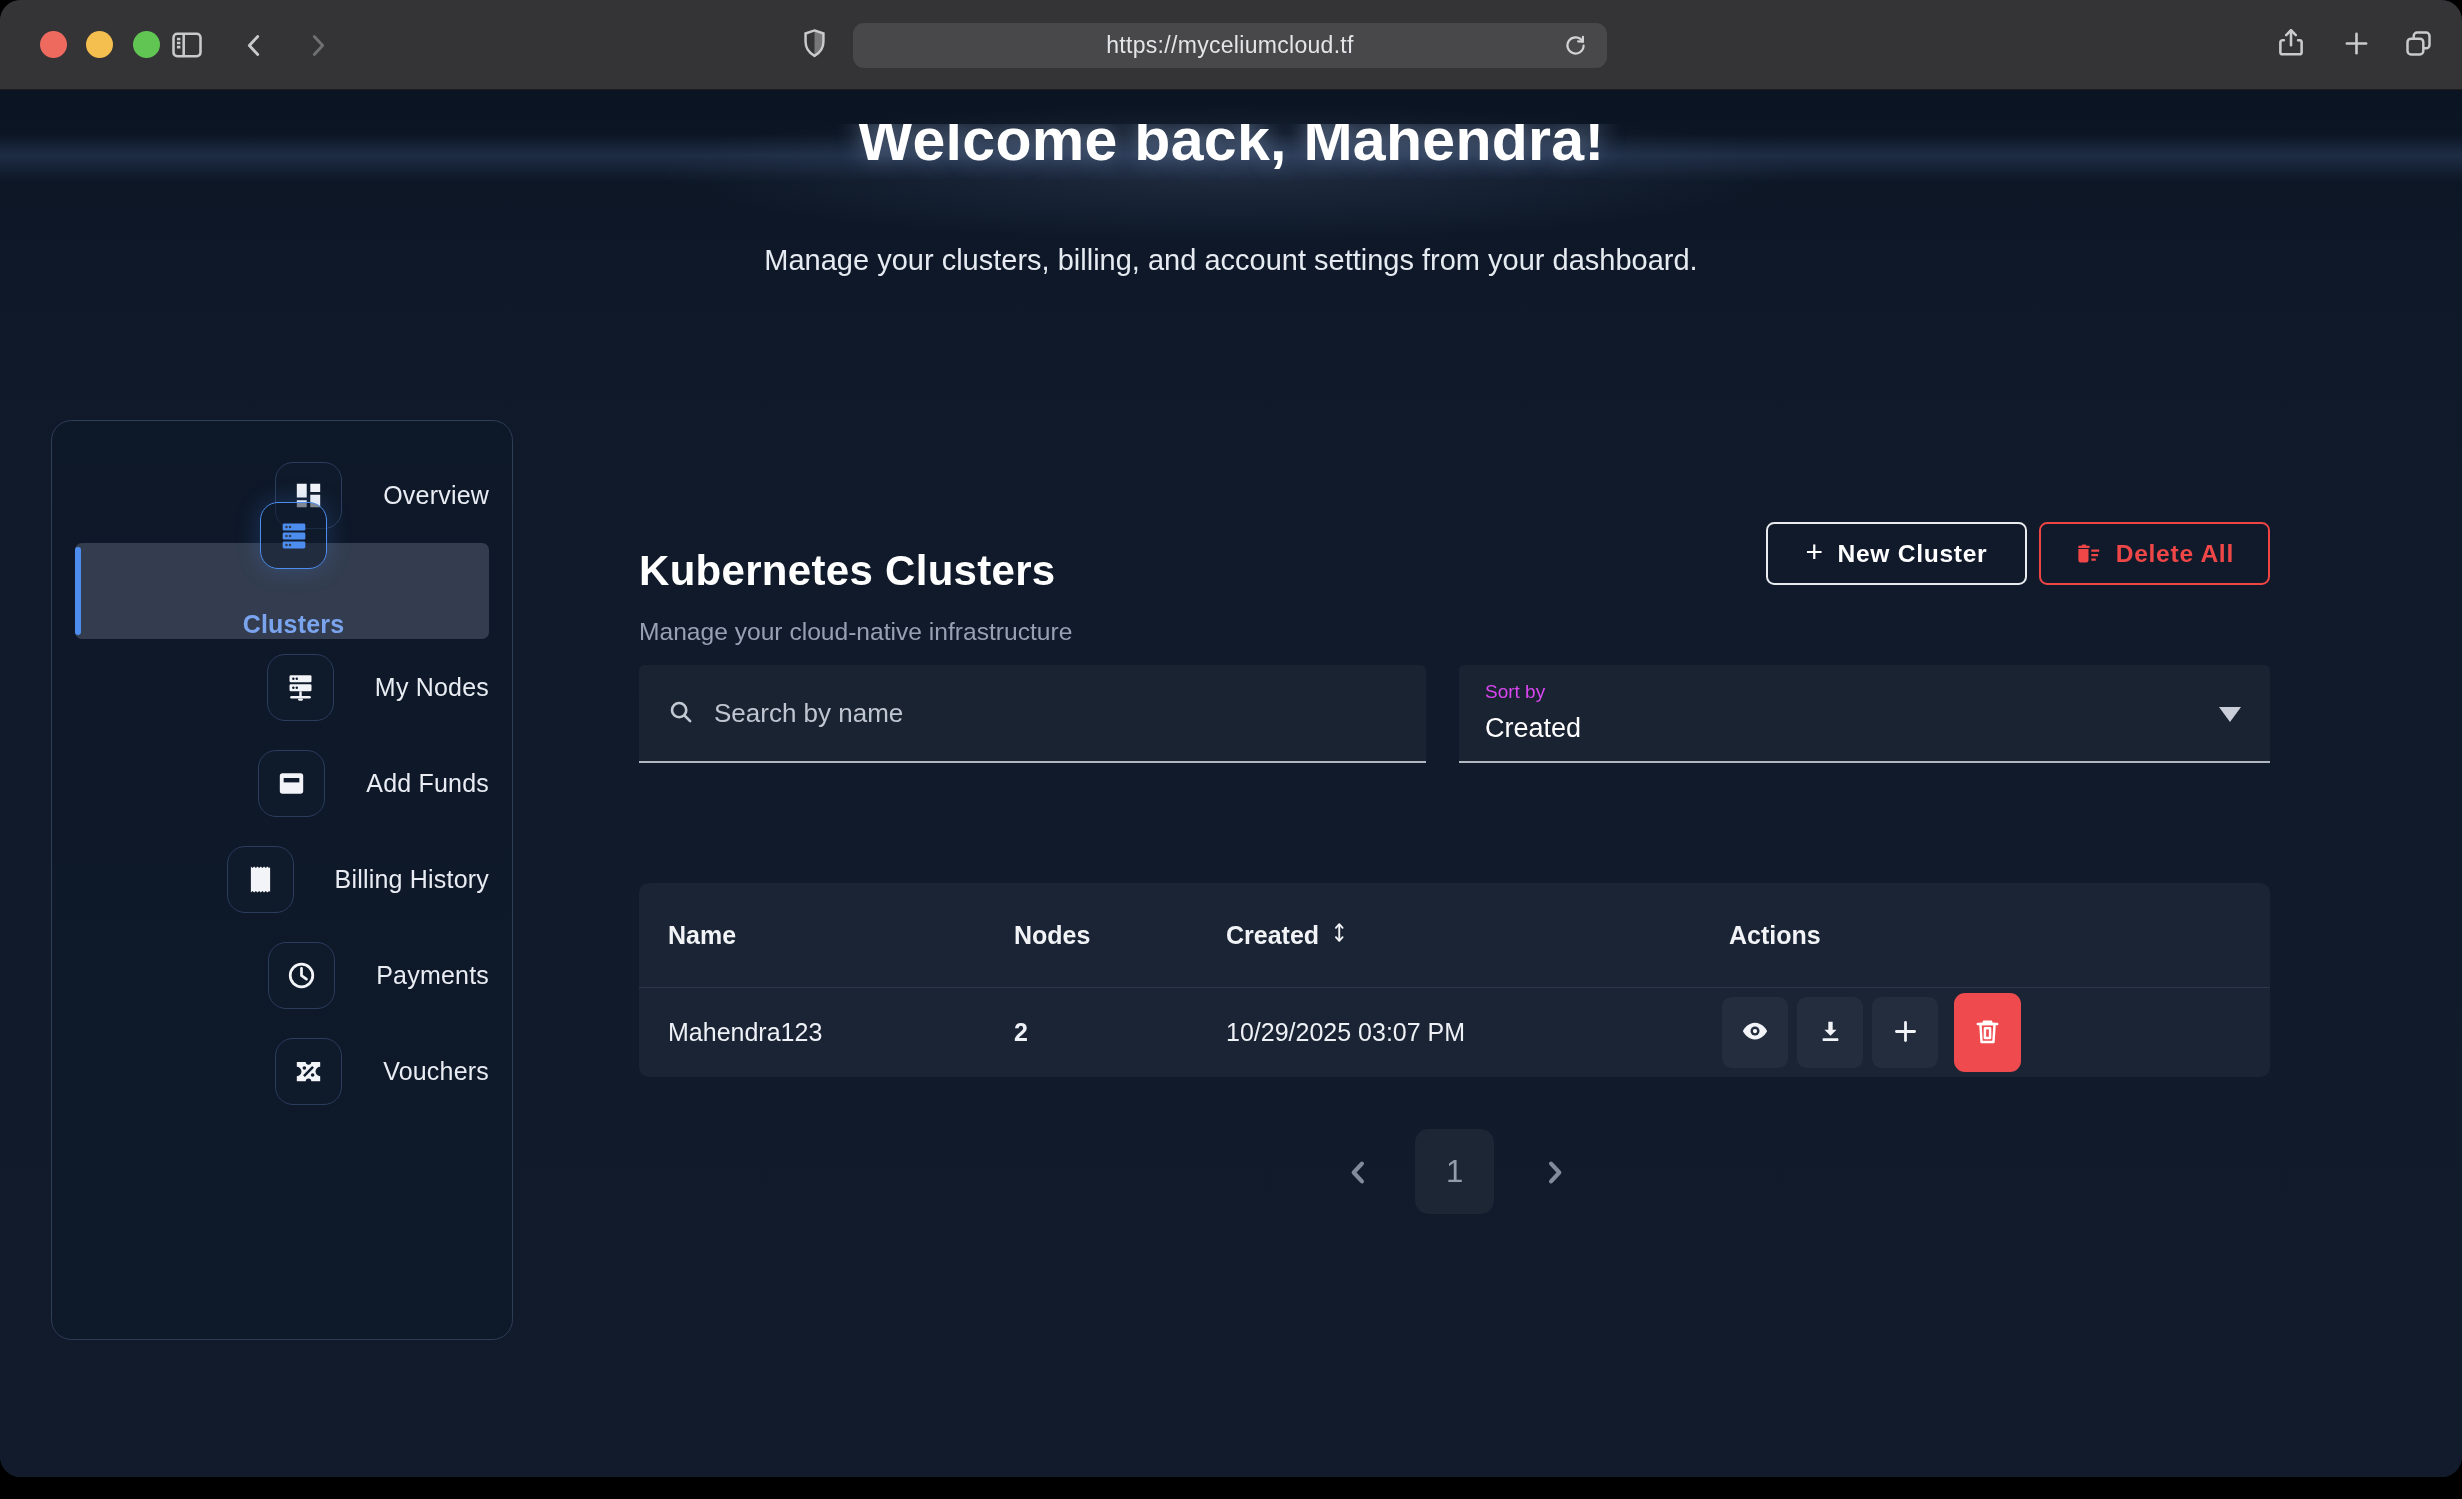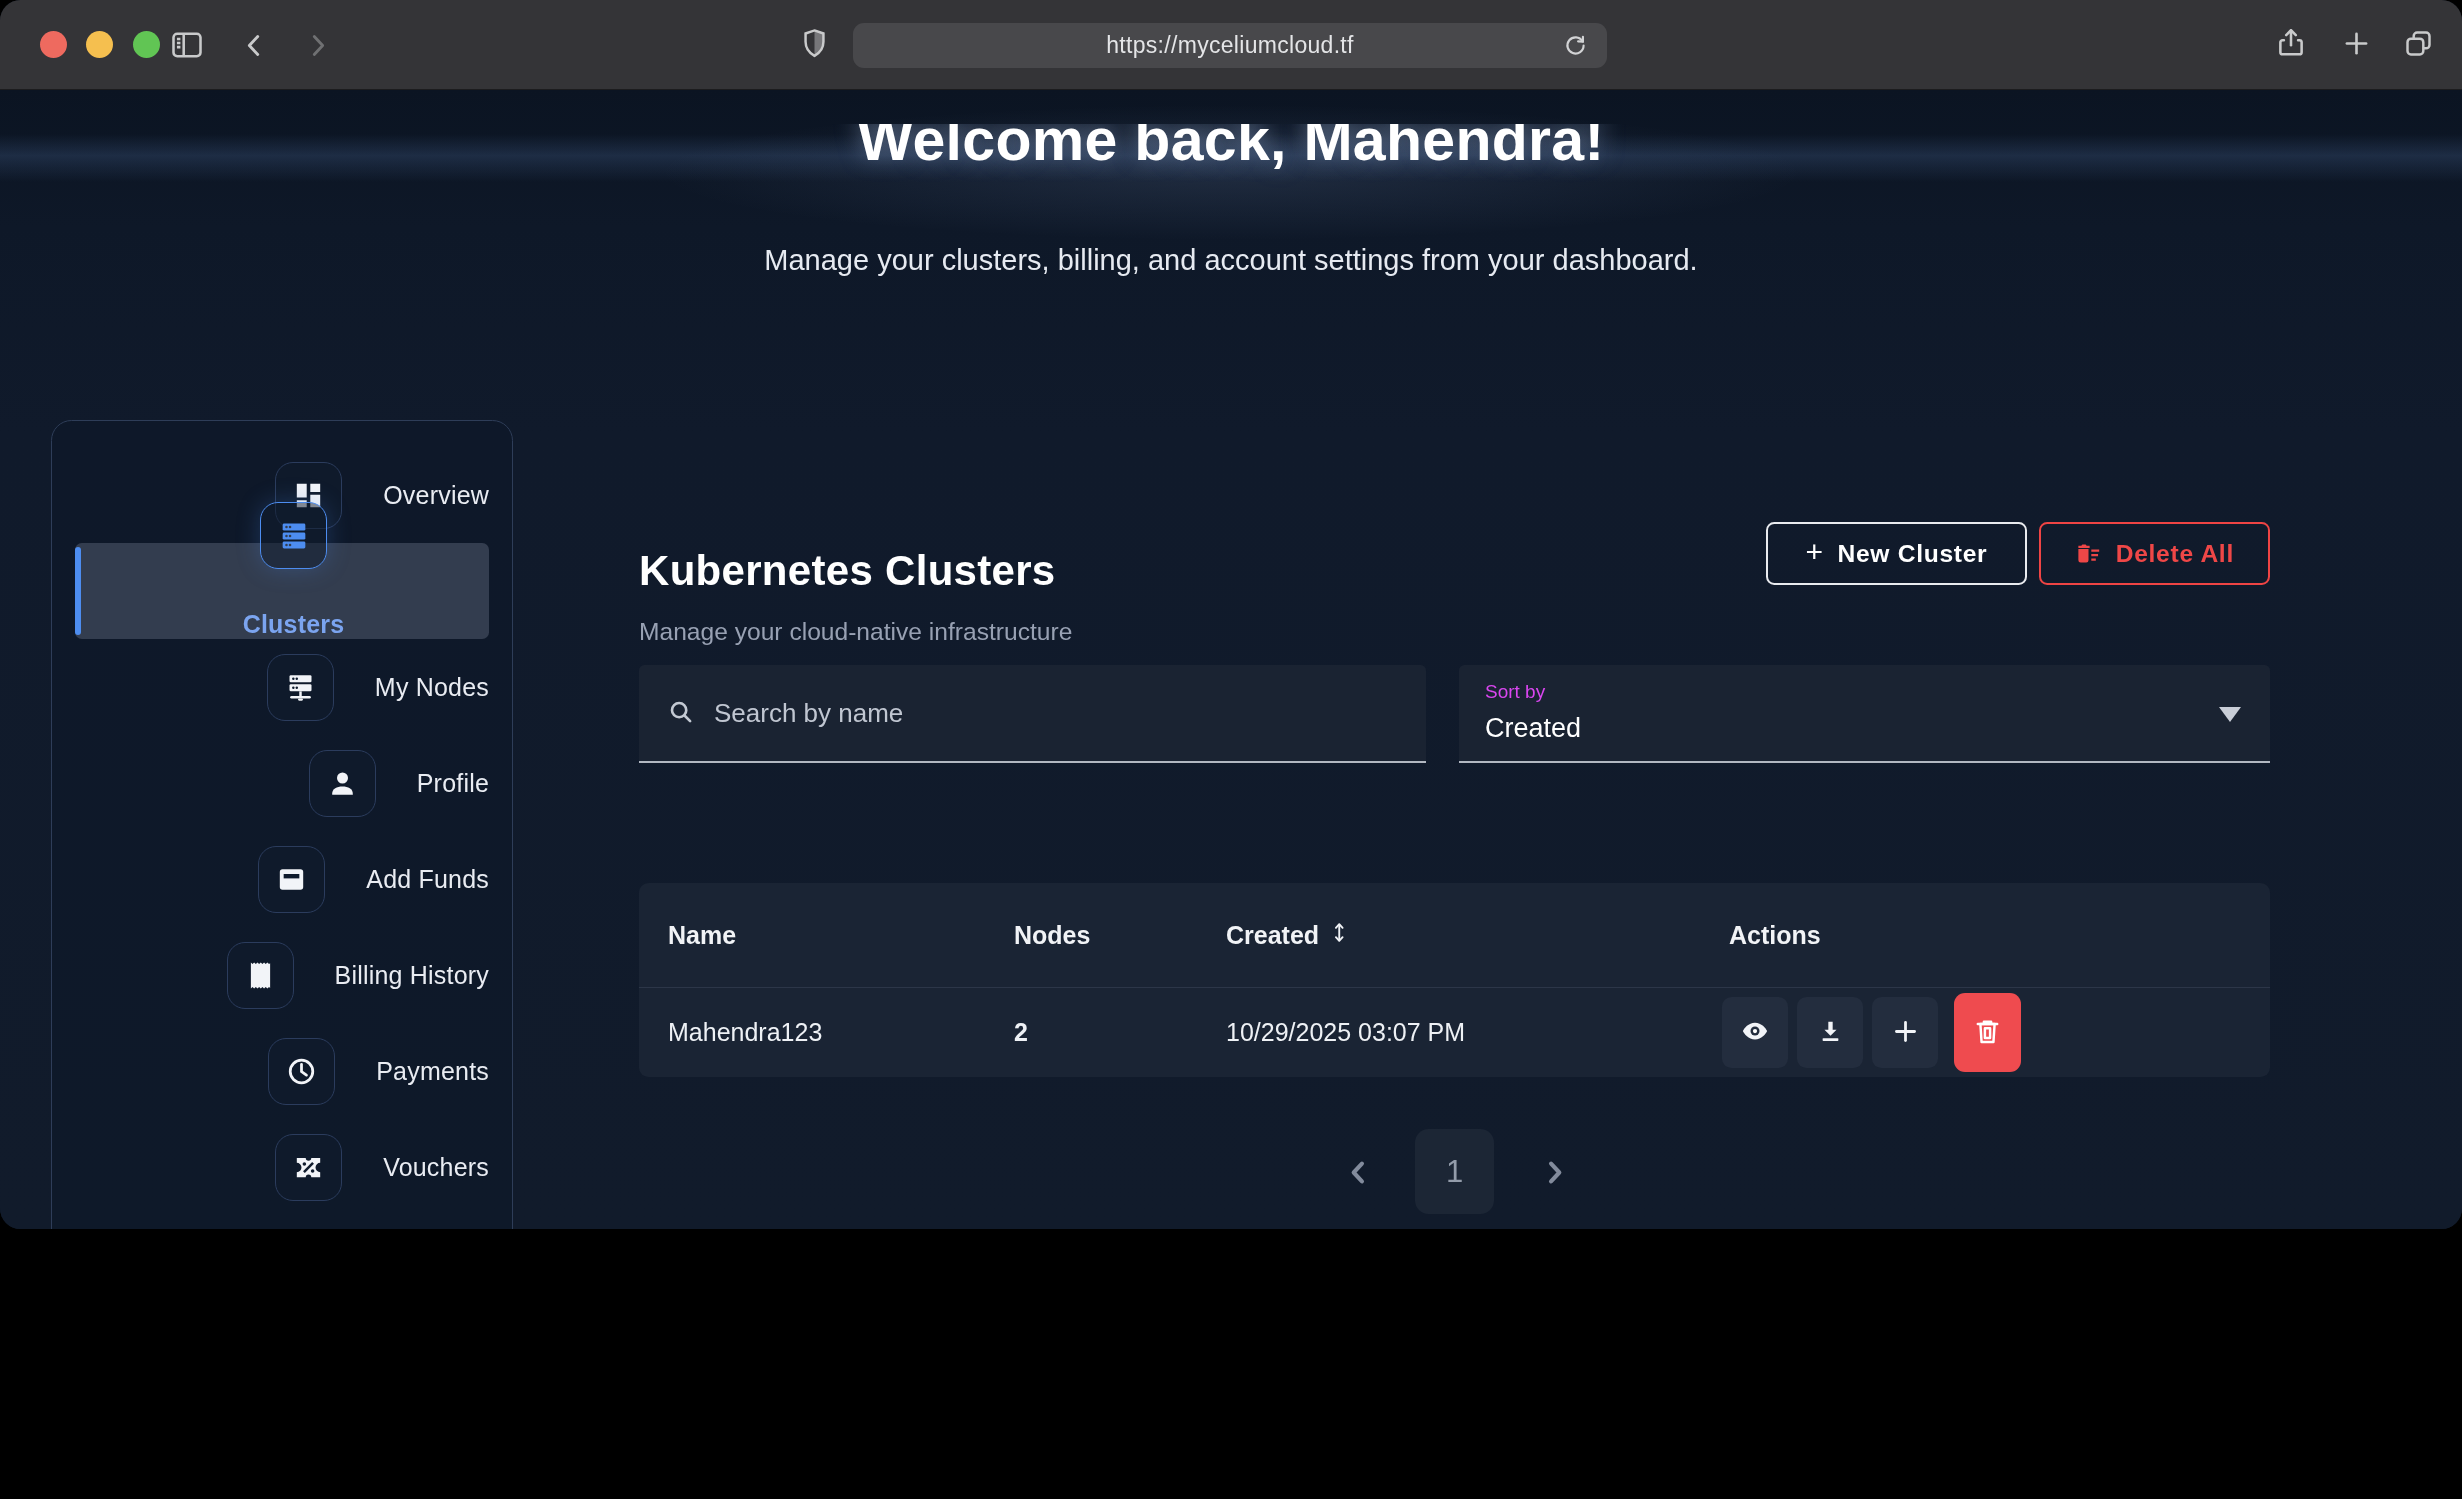--- a/index.html
+++ b/index.html
@@ -1,18 +1,18 @@
 <!DOCTYPE html>
 <html style="font-size:11px"><head>
 <meta charset="utf-8">
 <style>
   * { margin:0; padding:0; box-sizing:border-box; }
   html,body { background:#000; }
   body { font-family:"Liberation Sans", sans-serif; }
-  .screen { position:relative; width:2462px; height:1229px; background:#000; overflow:hidden; }
+  .screen { position:relative; width:2462px; height:1477px; background:#000; overflow:hidden; }
 
   
   .window { position:absolute; inset:0; border-radius:20.5px; overflow:hidden; background:#0d1726; }
 
   
   .chrome { position:absolute; left:0; top:0; right:0; height:90px; background:#343437; border-bottom:1.4px solid #1c1c1e; }
   .traffic { position:absolute; top:31px; width:27px; height:27px; border-radius:50%; }
   .t-close { left:40px;  background:#ee6a5f; }
   .t-min   { left:86px; background:#f5bf4f; }
   .t-zoom  { left:133px; background:#61c554; }
@@ -213,29 +213,20 @@
               <circle cx="6.8" cy="12.2" r=".9" fill="#0f1b2d"></circle>
                 <circle cx="9.3" cy="12.2" r=".9" fill="#0f1b2d"></circle>
               <rect x="11.1" y="14.8" width="1.8" height="4"></rect>
                 <rect x="4.5" y="18.2" width="15" height="1.8" rx=".9"></rect>
               <rect x="10.2" y="20" width="3.6" height="1.6" rx=".8"></rect>
             </svg>
           </span>
           <span class="side-label">My Nodes</span>
         </div>
 
-        <div class="side-item">
-          <span class="icon-box">
-            <svg width="33" height="33" viewBox="0 0 24 24" fill="currentColor">
-              <circle cx="12" cy="8" r="4"></circle>
-                <path d="M4.5 19.4c0-3.4 3.4-5.2 7.5-5.2s7.5 1.8 7.5 5.2v.8h-15z"></path>
-            </svg>
-          </span>
-          <span class="side-label">Profile</span>
-        </div>
 
 
         <div class="side-item">
           <span class="icon-box">
             <svg width="33" height="33" viewBox="0 0 24 24" fill="currentColor">
               <rect x="3.5" y="4.5" width="17" height="15" rx="2"></rect>
               <rect x="6.3" y="8" width="11.4" height="3.2" fill="#0f1b2d"></rect>
             </svg>
           </span>
           <span class="side-label">Add Funds</span>

